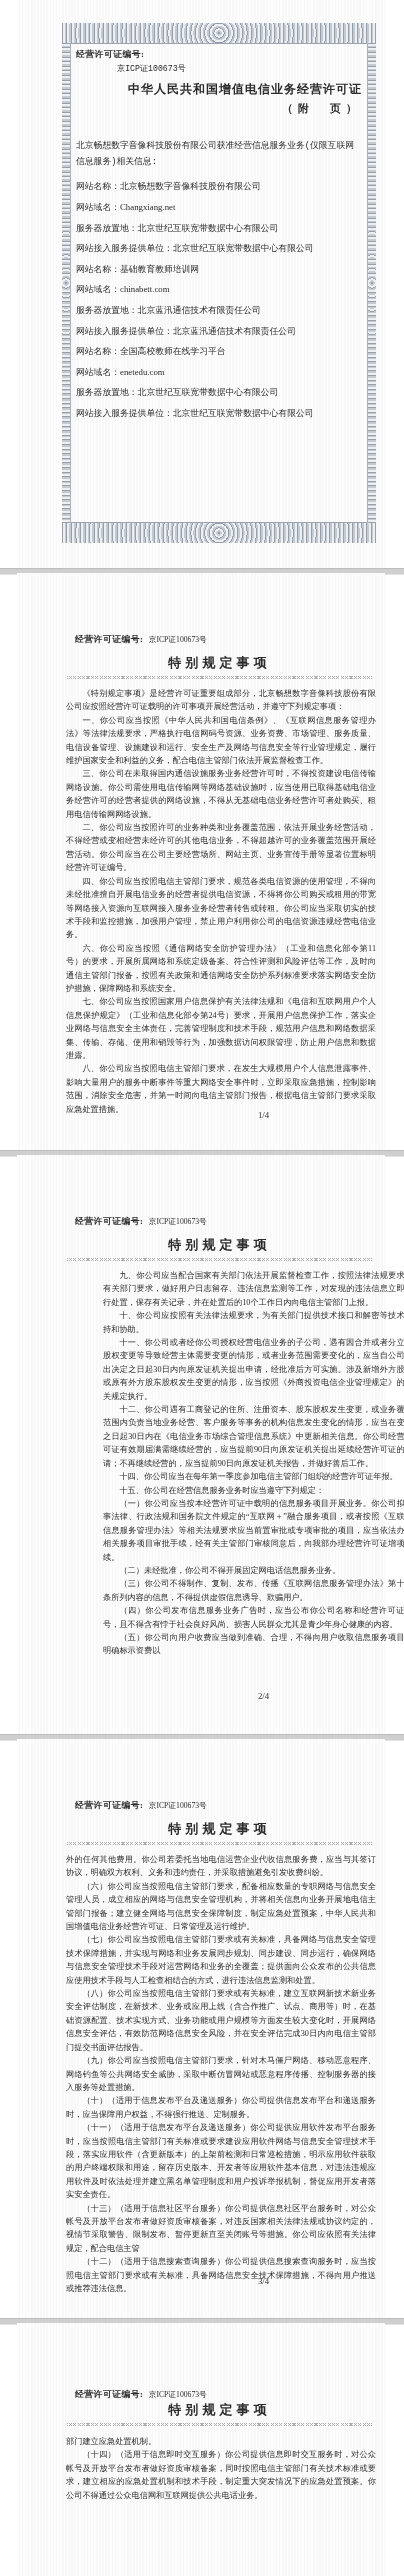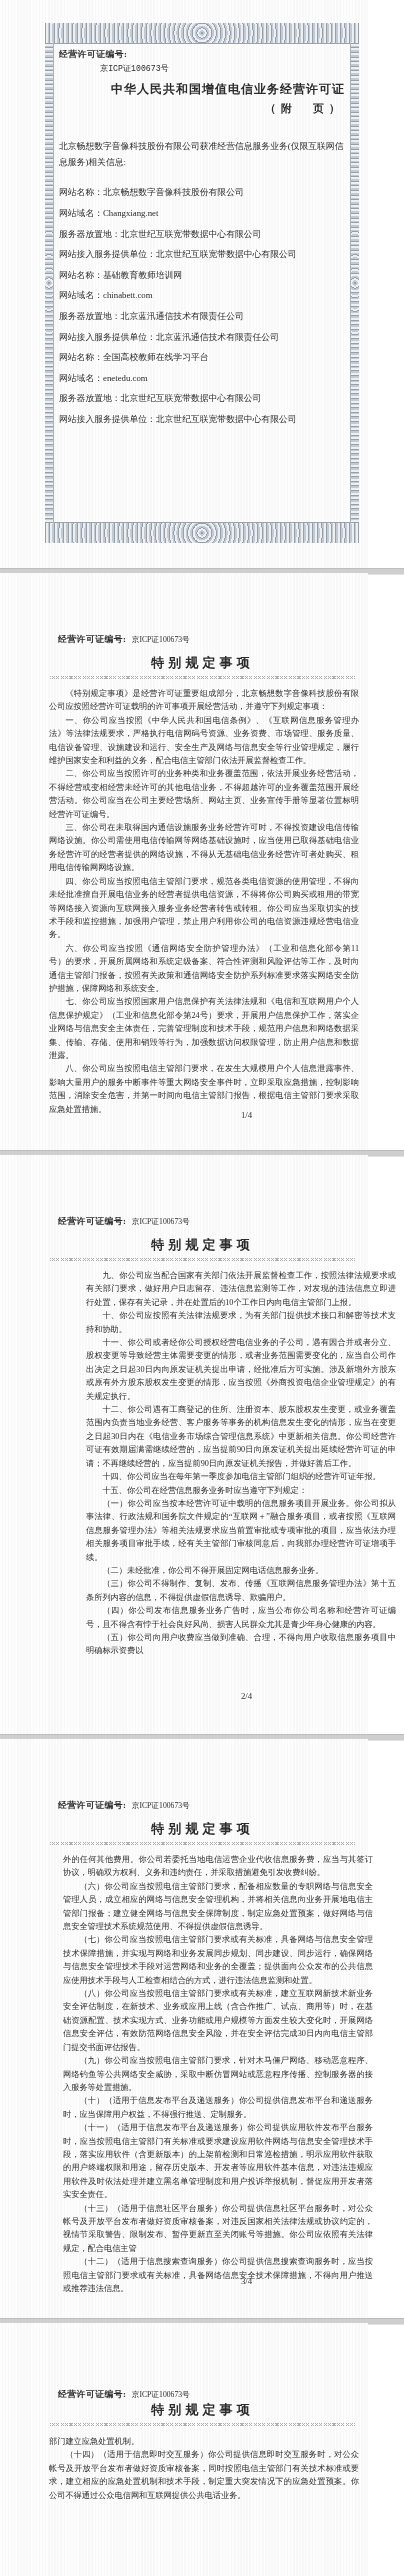--- a/index.html
+++ b/index.html
@@ -3,41 +3,41 @@
 <meta charset="utf-8">
 <style>
   html,body{margin:0;padding:0;}
   body{
     width:405px;height:2873px;position:relative;
     background:#ffffff;
     font-family:"Liberation Serif","DejaVu Serif",serif;
     color:#2b2b2b;
   }
   .page{
-    position:absolute;left:0;width:368px;
+    position:absolute;left:17px;width:368px;
     background:repeating-linear-gradient(90deg,#fdfdfd 0 1.5px,#f8f8f9 1.5px 3.1px);
   }
   .divider{
     position:absolute;left:0;width:405px;height:4.6px;
     background:#cfcfcf;border-top:0.5px solid #bdbdbd;border-bottom:0.5px solid #e2e2e2;
   }
   
   .cert-frame{position:absolute;left:45px;top:23px;width:314px;height:520px;}
   .cert-edge{position:absolute;background:repeating-radial-gradient(circle at 50% 50%,#95a0ab 0 1px,#c3cad2 1px 2.6px,#edeff2 2.6px 4.6px);}
   .cert-edge.top{left:0;right:0;top:0;height:19.6px;border-bottom:0.5px solid #9ba4ae;}
   .cert-edge.bottom{left:0;right:0;bottom:0;height:19.6px;border-top:0.5px solid #9ba4ae;}
   .cert-edge.left{left:0;top:19.6px;bottom:19.6px;width:7.7px;border-right:0.5px solid #aab2bb;}
   .cert-edge.right{right:0;top:19.6px;bottom:19.6px;width:7.7px;border-left:0.5px solid #aab2bb;}
   .cert-body{position:absolute;left:14px;right:14px;top:26px;bottom:21.6px;}
   .cert-no-label{font-size:8.8px;font-weight:bold;letter-spacing:0.5px;}
   .cert-no-value{font-size:8.2px;margin:2.1px 0 0 41px;font-family:"Liberation Mono","DejaVu Sans Mono",monospace;}
   .cert-title{margin-top:7.2px;text-align:right;font-size:12px;font-weight:bold;letter-spacing:1px;}
   .cert-subtitle{margin-top:4.1px;text-align:right;font-size:10.8px;font-weight:bold;letter-spacing:5.2px;}
-  .cert-intro{margin-top:23px;font-size:8.8px;line-height:15.5px;}
-  .cert-sites{margin-top:16px;font-family:Liberation Serif, serif;}
+  .cert-intro{margin-top:23px;font-size:8.8px;line-height:15.5px;font-family:Liberation Mono, monospace;}
+  .cert-sites{margin-top:10px;font-family:Liberation Serif, serif;}
   .cert-sites p{margin:0 0 7.2px 0;font-size:8.8px;line-height:13.4px;}
   
   .prov-header{position:absolute;left:58px;display:flex;align-items:baseline;gap:5.2px;}
   .prov-header .lbl{font-size:8.8px;font-weight:bold;letter-spacing:0.5px;}
   .prov-header .num{font-size:7.7px;}
   .prov-title{position:absolute;left:0;width:405px;text-align:center;font-size:13px;font-weight:bold;letter-spacing:4.1px;}
   .zigzag{
     position:absolute;left:50px;width:305px;height:3.1px;opacity:.7;
     background:
       repeating-linear-gradient(135deg,#8f8f8f 0 0.8px,transparent 0.8px 3.1px),
@@ -86,22 +86,22 @@
 <div class="page" style="top:573px;height:577px;">
   <div class="prov-header" style="top:61px;">
     <span class="lbl">经营许可证编号:</span>
     <span class="num">京ICP证100673号</span>
   </div>
   <div class="prov-title" style="top:81px;">特别规定事项</div>
   <div class="zigzag" style="top:103px;"></div>
   <div class="prov-body" style="top:114px;">
     <p>《特别规定事项》是经营许可证重要组成部分，北京畅想数字音像科技股份有限公司应按照经营许可证载明的许可事项开展经营活动，并遵守下列规定事项：</p>
     <p>一、你公司应当按照《中华人民共和国电信条例》、《互联网信息服务管理办法》等法律法规要求，严格执行电信网码号资源、业务资费、市场管理、服务质量、电信设备管理、设施建设和运行、安全生产及网络与信息安全等行业管理规定，履行维护国家安全和利益的义务，配合电信主管部门依法开展监督检查工作。</p>
+    <p>三、你公司在未取得国内通信设施服务业务经营许可时，不得投资建设电信传输网络设施。你公司需使用电信传输网等网络基础设施时，应当使用已取得基础电信业务经营许可的经营者提供的网络设施，不得从无基础电信业务经营许可者处购买、租用电信传输网网络设施。</p>
     <p>二、你公司应当按照许可的业务种类和业务覆盖范围，依法开展业务经营活动，不得经营或变相经营未经许可的其他电信业务，不得超越许可的业务覆盖范围开展经营活动。你公司应当在公司主要经营场所、网站主页、业务宣传手册等显著位置标明经营许可证编号。</p>
-    <p>三、你公司在未取得国内通信设施服务业务经营许可时，不得投资建设电信传输网络设施。你公司需使用电信传输网等网络基础设施时，应当使用已取得基础电信业务经营许可的经营者提供的网络设施，不得从无基础电信业务经营许可者处购买、租用电信传输网网络设施。</p>
     <p>四、你公司应当按照电信主管部门要求，规范各类电信资源的使用管理，不得向未经批准擅自开展电信业务的经营者提供电信资源，不得将你公司购买或租用的带宽等网络接入资源向互联网接入服务业务经营者转售或转租。你公司应当采取切实的技术手段和监控措施，加强用户管理，禁止用户利用你公司的电信资源违规经营电信业务。</p>
     <p>六、你公司应当按照《通信网络安全防护管理办法》（工业和信息化部令第11号）的要求，开展所属网络和系统定级备案、符合性评测和风险评估等工作，及时向通信主管部门报备，按照有关政策和通信网络安全防护系列标准要求落实网络安全防护措施，保障网络和系统安全。</p>
     <p>七、你公司应当按照国家用户信息保护有关法律法规和《电信和互联网用户个人信息保护规定》（工业和信息化部令第24号）要求，开展用户信息保护工作，落实企业网络与信息安全主体责任，完善管理制度和技术手段，规范用户信息和网络数据采集、传输、存储、使用和销毁等行为，加强数据访问权限管理，防止用户信息和数据泄露。</p>
     <p>八、你公司应当按照电信主管部门要求，在发生大规模用户个人信息泄露事件、影响大量用户的服务中断事件等重大网络安全事件时，立即采取应急措施，控制影响范围，消除安全危害，并第一时间向电信主管部门报告，根据电信主管部门要求采取应急处置措施。</p>
   </div>
   <div class="page-number" style="top:537px;">1/4</div>
 </div>
 
 <div class="divider" style="top:1150px;"></div>
 
@@ -130,23 +130,23 @@
 
 <div class="divider" style="top:1734px;"></div>
 
 <div class="page" style="top:1739px;height:579px;">
   <div class="prov-header" style="top:61px;">
     <span class="lbl">经营许可证编号:</span>
     <span class="num">京ICP证100673号</span>
   </div>
   <div class="prov-title" style="top:81px;">特别规定事项</div>
   <div class="zigzag" style="top:103px;"></div>
-  <div class="prov-body" style="top:114px;margin-left:14px;">
+  <div class="prov-body" style="top:114px;">
     <p class="no-indent">外的任何其他费用。你公司若委托当地电信运营企业代收信息服务费，应当与其签订协议，明确双方权利、义务和违约责任，并采取措施避免引发收费纠纷。</p>
-    <p>（六）你公司应当按照电信主管部门要求，配备相应数量的专职网络与信息安全管理人员，成立相应的网络与信息安全管理机构，并将相关信息向业务开展地电信主管部门报备；建立健全网络与信息安全保障制度，制定应急处置预案，做好网络与信息安全管理技术系统规范使用、不得提供虚假信息诱导。</p>
+    <p>（六）你公司应当按照电信主管部门要求，配备相应数量的专职网络与信息安全管理人员，成立相应的网络与信息安全管理机构，并将相关信息向业务开展地电信主管部门报备；建立健全网络与信息安全保障制度，制定应急处置预案，中华人民共和国增值电信业务经营许可证、日常管理及运行维护。</p>
     <p>（七）你公司应当按照电信主管部门要求或有关标准，具备网络与信息安全管理技术保障措施，并实现与网络和业务发展同步规划、同步建设、同步运行，确保网络与信息安全管理技术手段对运营网络和业务的全覆盖；提供面向公众发布的公共信息应使用技术手段与人工检查相结合的方式，进行违法信息监测和处置。</p>
     <p>（八）你公司应当按照电信主管部门要求或有关标准，建立互联网新技术新业务安全评估制度，在新技术、业务或应用上线（含合作推广、试点、商用等）时，在基础资源配置、技术实现方式、业务功能或用户规模等方面发生较大变化时，开展网络信息安全评估，有效防范网络信息安全风险，并在安全评估完成30日内向电信主管部门提交书面评估报告。</p>
     <p>（九）你公司应当按照电信主管部门要求，针对木马僵尸网络、移动恶意程序、网络钓鱼等公共网络安全威胁，采取中断仿冒网站或恶意程序传播、控制服务器的接入服务等处置措施。</p>
     <p>（十）（适用于信息发布平台及递送服务）你公司提供信息发布平台和递送服务时，应当保障用户权益，不得强行推送、定制服务。</p>
     <p>（十一）（适用于信息发布平台及递送服务）你公司提供应用软件发布平台服务时，应当按照电信主管部门有关标准或要求建设应用软件网络与信息安全管理技术手段，落实应用软件（含更新版本）的上架前检测和日常巡检措施，明示应用软件获取的用户终端权限和用途，留存历史版本、开发者等应用软件基本信息，对违法违规应用软件及时依法处理并建立黑名单管理制度和用户投诉举报机制，督促应用开发者落实安全责任。</p>
     <p>（十三）（适用于信息社区平台服务）你公司提供信息社区平台服务时，对公众帐号及开放平台发布者做好资质审核备案，对违反国家相关法律法规或协议约定的，视情节采取警告、限制发布、暂停更新直至关闭账号等措施。你公司应依照有关法律规定，配合电信主管</p>
     <p>（十二）（适用于信息搜索查询服务）你公司提供信息搜索查询服务时，应当按照电信主管部门要求或有关标准，具备网络信息安全技术保障措施，不得向用户推送或推荐违法信息。</p>
   </div>
   <div class="page-number" style="top:537px;">3/4</div>
 </div>

